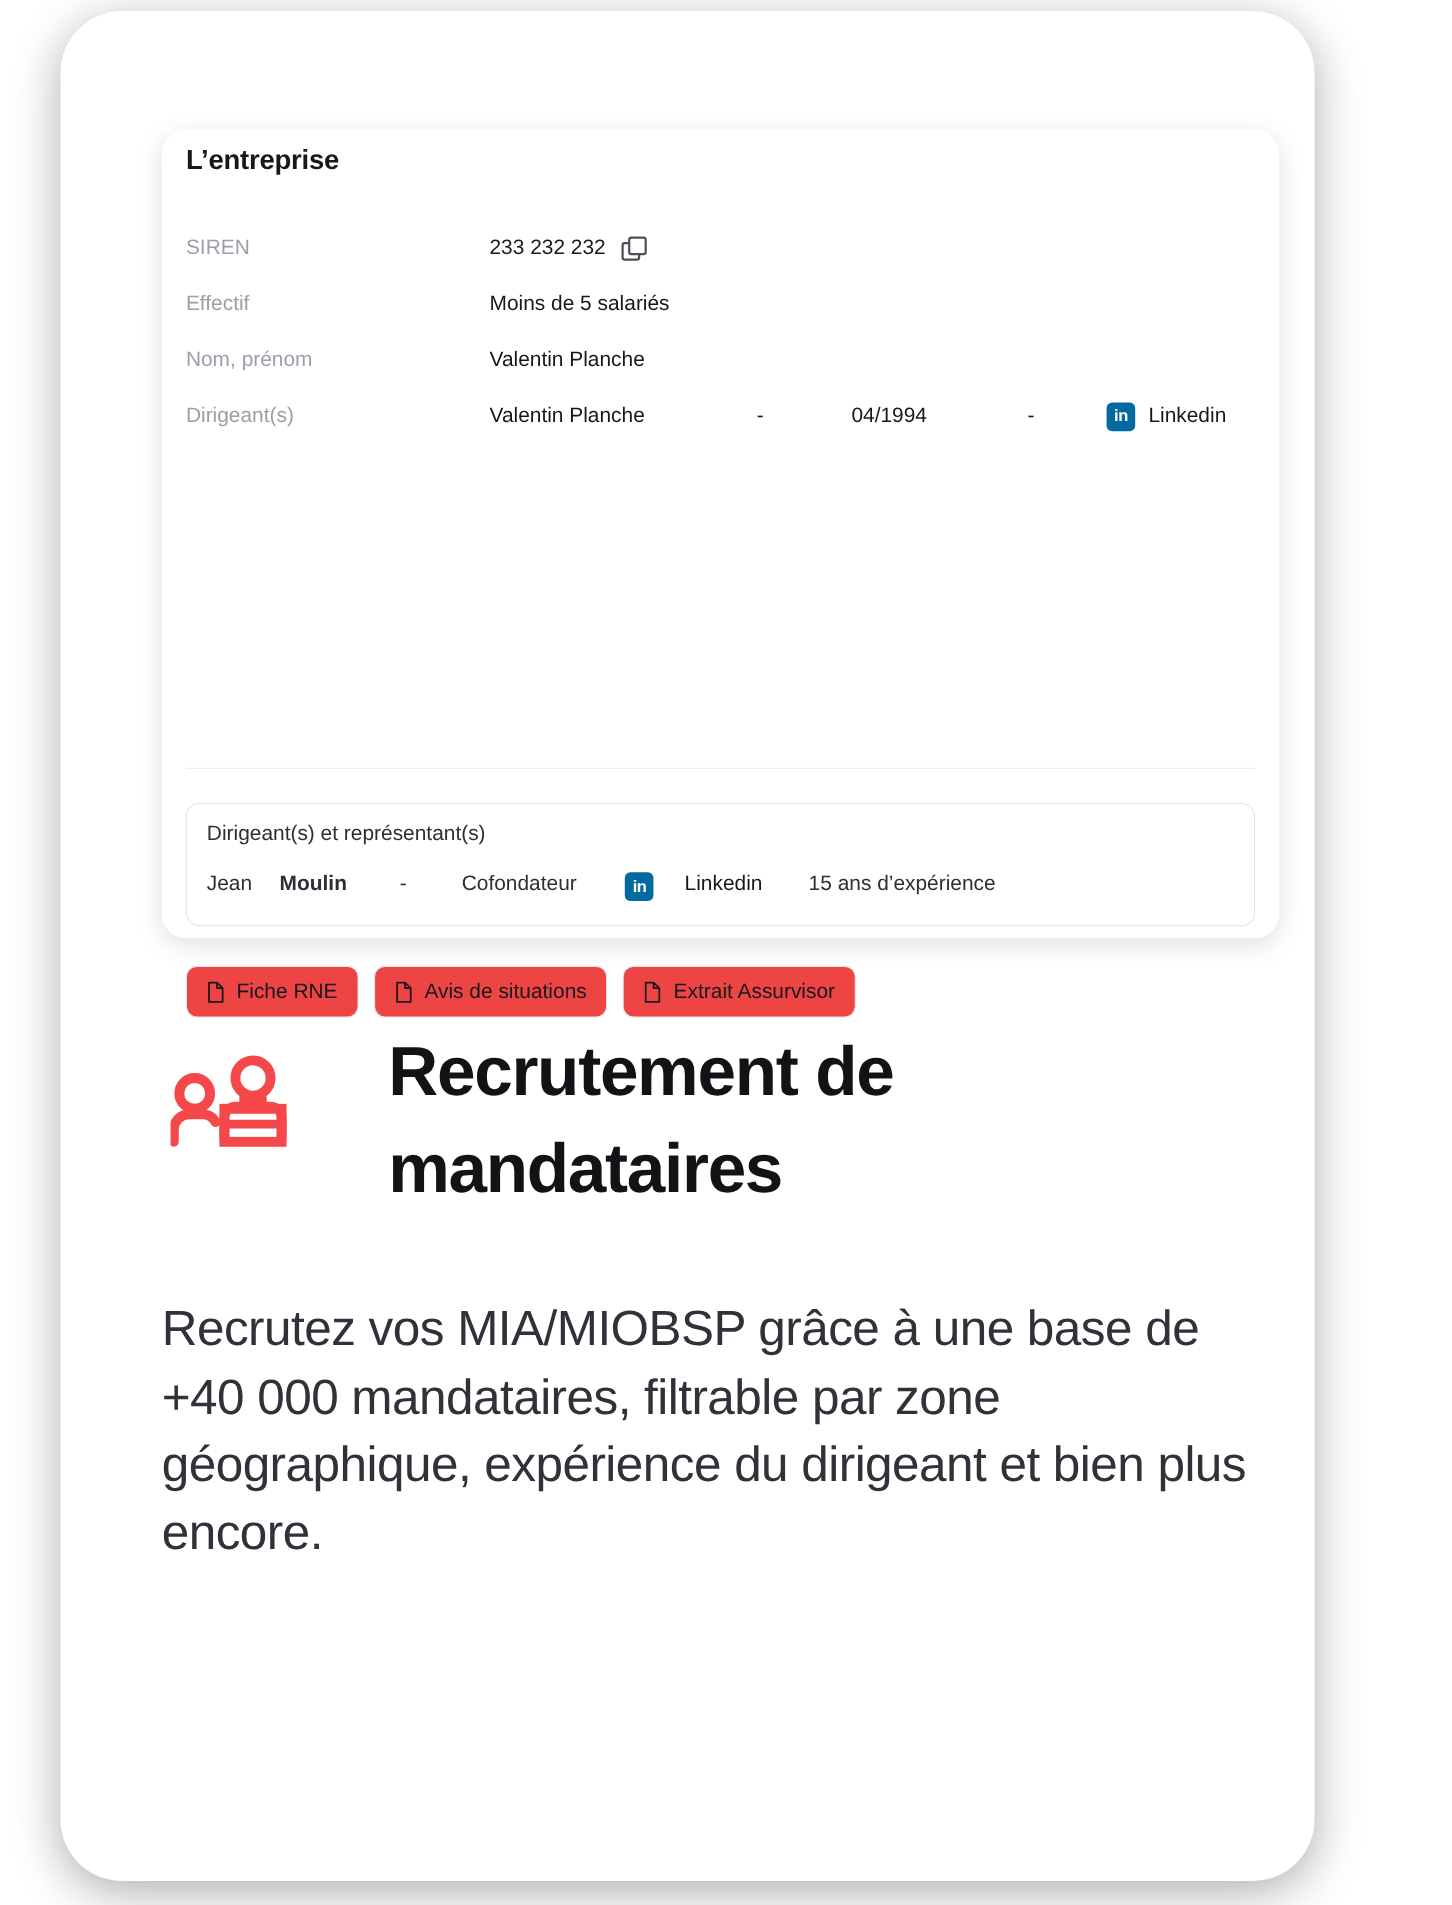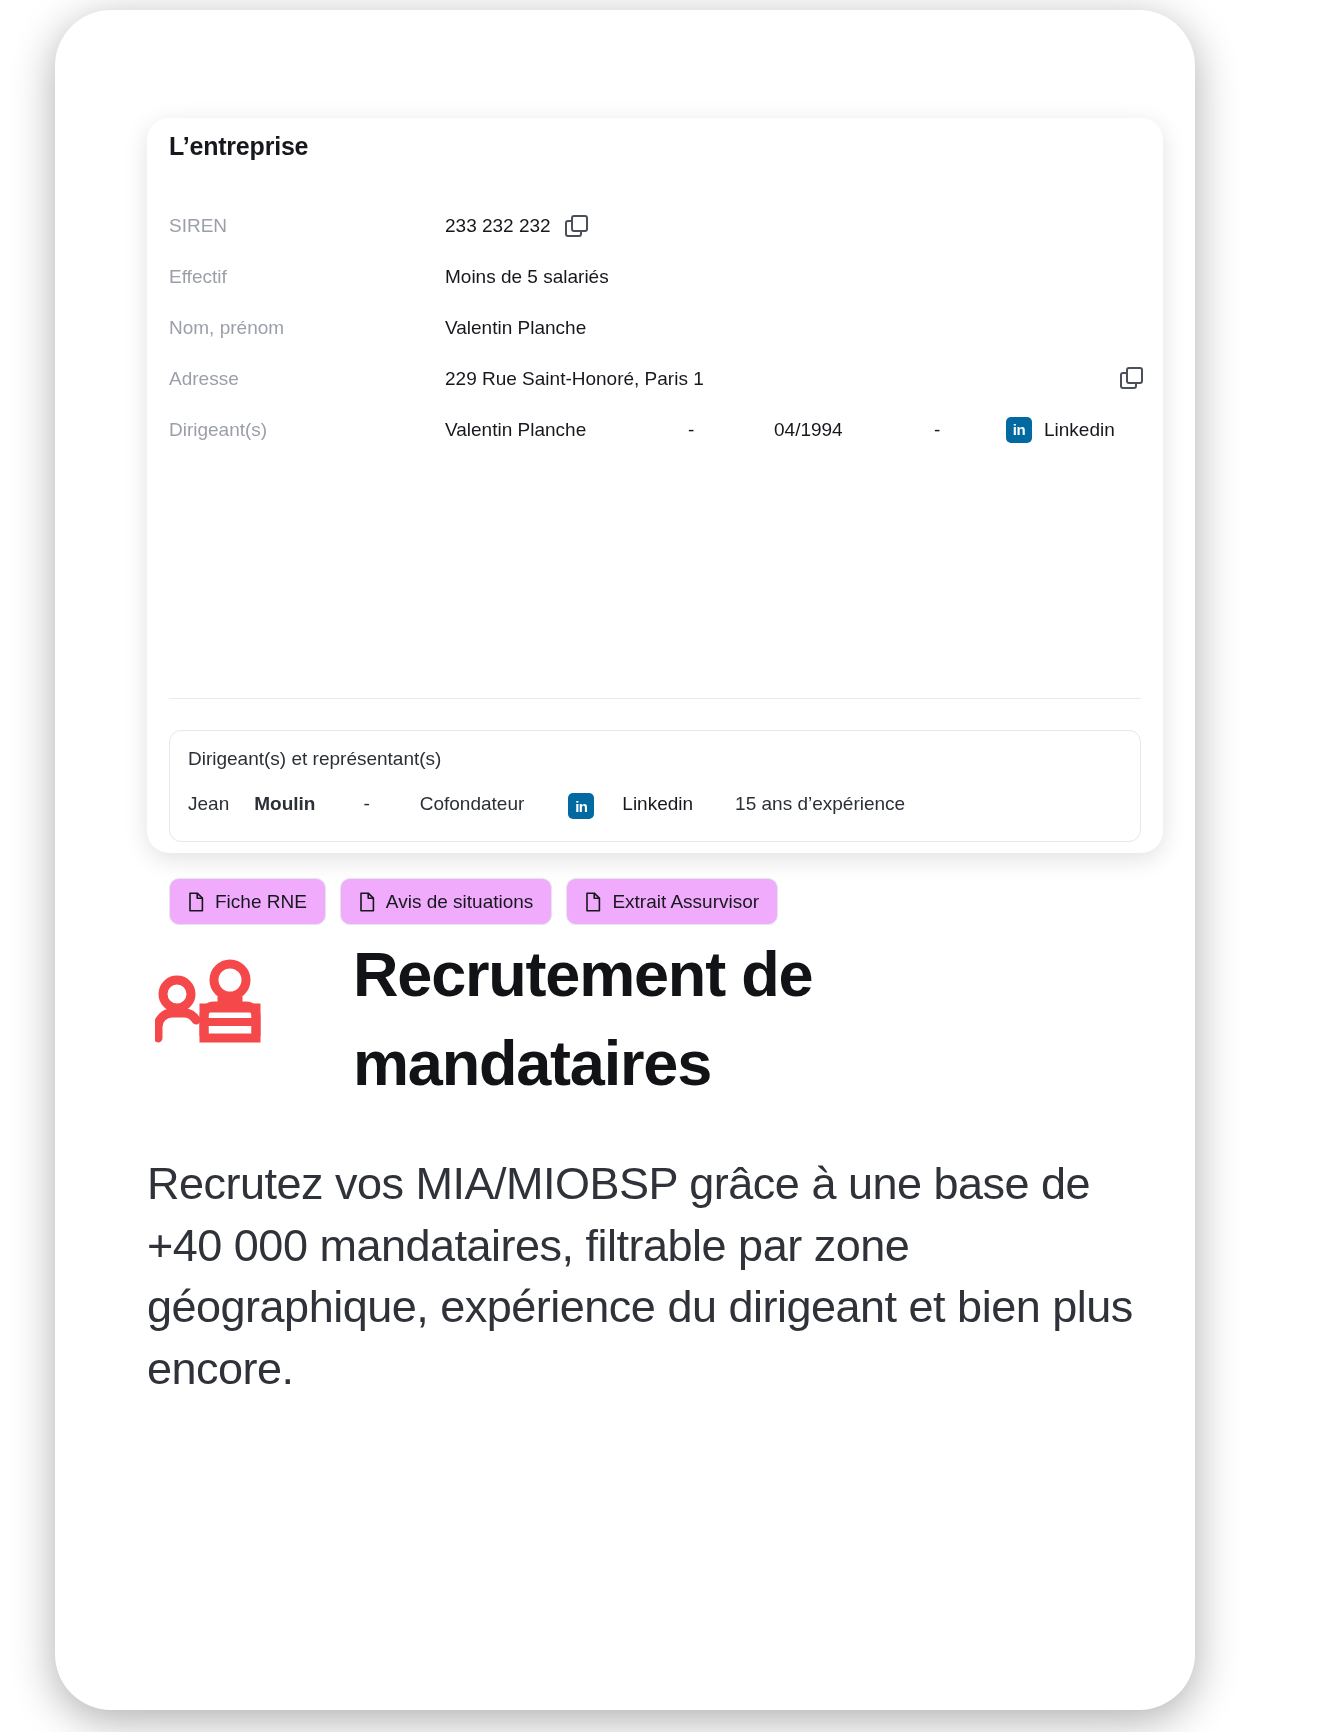--- a/index.html
+++ b/index.html
@@ -197,21 +197,21 @@
     display: flex;
     gap: 14px;
   }
   .btn {
     display: flex;
     align-items: center;
     height: 47px;
     padding: 0 18px;
     border: 1px solid #e4e6ea;
     border-radius: 10px;
-    background: #f0abfc;
+    background: #ef4444;
     font-size: 19px;
     color: #16181d;
     cursor: pointer;
     box-sizing: border-box;
   }
   .doc-icon {
     width: 16px;
     height: 20px;
     margin-right: 11px;
     position: relative;
@@ -244,21 +244,21 @@
     margin-left: 82px;
     font-size: 63px;
     line-height: 1.42;
     font-weight: bold;
     color: #121316;
     letter-spacing: -1.2px;
     max-width: 640px;
   }
 
   .feature-body {
-    margin-top: 44px;
+    margin-top: 68px;
     font-size: 45px;
     line-height: 1.37;
     color: #2f3238;
     letter-spacing: -0.5px;
   }
 </style>
 </head>
 <body>
 
 <div class="screen">
@@ -286,27 +286,20 @@
         </div>
 
 
         <div class="row">
           <div class="label">Nom, prénom</div>
           <div class="value">
             <span>Valentin Planche</span>
           </div>
         </div>
 
-        <div class="row">
-          <div class="label">Adresse</div>
-          <div class="value">
-            <span>229 Rue Saint-Honoré, Paris 1</span>
-          </div>
-          <span class="copy-icon copy-right"></span>
-        </div>
 
         <div class="row dirigeant-row">
           <div class="label">Dirigeant(s)</div>
           <div class="value">
             <span class="d-name">Valentin Planche</span>
             <span class="d-dash">-</span>
             <span class="d-date">04/1994</span>
             <span class="d-dash2">-</span>
             <span class="li-badge">in</span>
             <span class="li-text">Linkedin</span>

